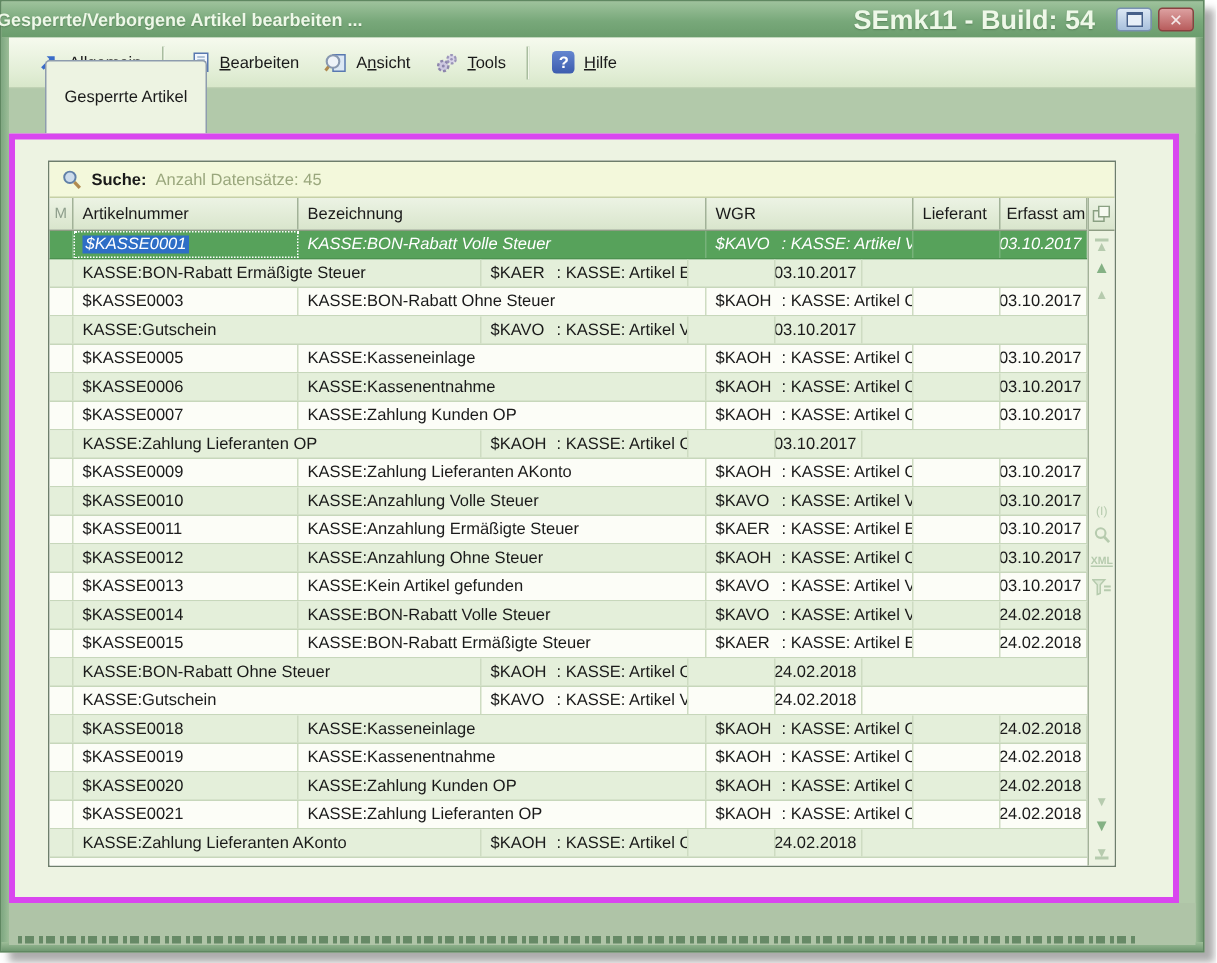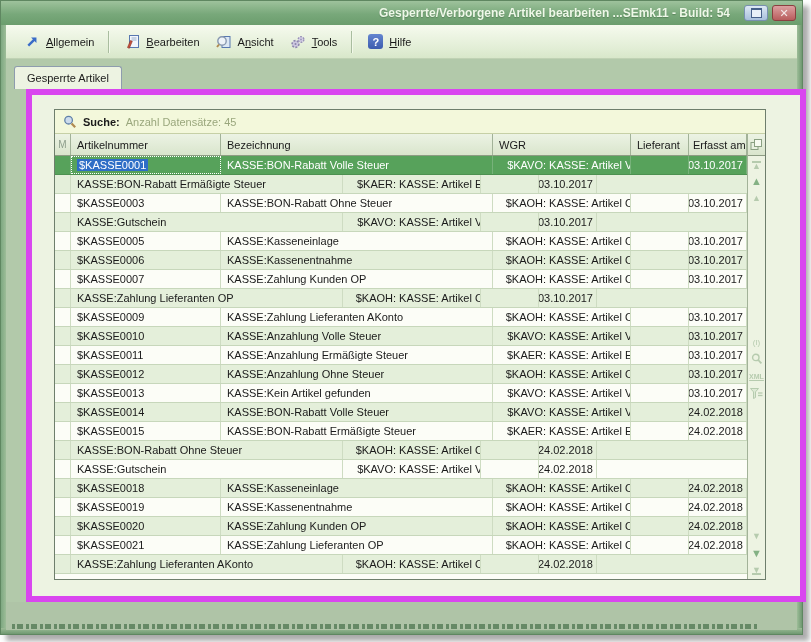--- a/index.html
+++ b/index.html
@@ -1,58 +1,58 @@
 <!DOCTYPE html>
 <html><head>
 <meta charset="utf-8">
 <style>
   html,body{margin:0;padding:0;background:#ffffff;}
   .screen{position:relative;width:811px;height:642px;overflow:hidden;
           font-family:"Liberation Sans","DejaVu Sans",sans-serif;font-size:11px;color:#1a1a1a;
-          background:#ffffff;text-align:right;}
+          background:#ffffff;}
   
   .window{position:absolute;left:0;top:0;width:803px;height:635px;
           background:#b2c9aa;border:1px solid #5f8761;
           box-shadow:6px 6px 5px rgba(70,70,70,.45);
           box-sizing:border-box;}
   .frame-left{position:absolute;left:0;top:24px;bottom:0;width:5px;background:linear-gradient(90deg,#7ea881,#9dbd98);}
   .frame-right{position:absolute;right:0;top:24px;bottom:0;width:5px;background:linear-gradient(90deg,#9dbd98,#6f9871);}
   .frame-bottom{position:absolute;left:0;right:0;bottom:0;height:6px;background:linear-gradient(#9dbd98,#6f9871);}
   
   .titlebar{position:absolute;left:0;top:0;width:100%;height:24px;
             background:linear-gradient(#9ec29c,#78a87a 55%,#6b9d6d);
             display:flex;align-items:center;box-sizing:border-box;padding:0 6px 0 0;}
   .title-text{color:#eef8e8;font-weight:bold;font-size:12px;margin-left:-3px;
               text-shadow:0 1px 1px rgba(40,70,40,.35);white-space:nowrap;overflow:hidden;flex:1;}
-  .build-text{color:#eef8e8;font-weight:bold;font-size:12px;margin-right:10px;white-space:nowrap;
+  .build-text{color:#eef8e8;font-weight:bold;font-size:18px;margin-right:10px;white-space:nowrap;
               text-shadow:0 1px 1px rgba(40,70,40,.35);}
   .tb-btn{width:24px;height:16px;border-radius:3px;display:flex;align-items:center;justify-content:center;
           margin-left:4px;box-sizing:border-box;cursor:default;}
   .btn-restore{background:linear-gradient(#dce8f4,#a8c0dc);border:1px solid #7890b0;}
   .btn-restore .glyph{display:block;width:9px;height:7px;border:1px solid #46608a;border-top:2px solid #46608a;background:#e8f0f8;}
   .btn-close{background:linear-gradient(#dca0a0,#b85c5c);border:1px solid #8a4040;color:#f4e8e8;
              font-weight:bold;font-size:11px;font-family:"DejaVu Sans",sans-serif;}
   
   .menubar{position:absolute;left:5px;right:5px;top:24px;height:34px;
            background:linear-gradient(#f6faee,#e2eed6 70%,#d8e7ca);
            border-bottom:1px solid #c0d2b4;display:flex;align-items:center;padding-left:10px;box-sizing:border-box;}
   .menu-item{display:flex;align-items:center;gap:5px;padding:4px 8px;border-radius:3px;cursor:default;}
   .menu-label u{text-decoration:underline;}
   .menu-sep{width:1px;height:22px;background:#a9bd9f;border-right:1px solid #f2f8ea;margin:0 6px;}
   .mi-icon{width:17px;height:16px;display:flex;align-items:center;justify-content:center;}
   .help-badge{width:15px;height:15px;border-radius:3px;background:linear-gradient(#6486d0,#3c5cae);
               color:#ffffff;font-weight:bold;font-size:11px;display:flex;align-items:center;justify-content:center;}
   
   .tabstrip{position:absolute;left:5px;right:5px;top:58px;height:30px;background:#b2c9aa;}
-  .tab{position:absolute;left:8px;bottom:0;height:22px;padding:0 12px;background:#edf3e2;
+  .tab{position:absolute;left:24px;bottom:0;height:22px;padding:13px 12px;background:#edf3e2;
        border:1px solid #8e9cae;border-bottom:none;border-radius:3px 3px 0 0;
        display:flex;align-items:center;font-size:11px;margin-top:13px;}
   
   .panel{position:absolute;left:5px;top:88px;width:780px;height:513px;background:#edf3e2;
-         border:6px solid #d946ef;box-sizing:border-box;margin-left:20px;}
+         border:4px solid #d946ef;box-sizing:border-box;}
   
   .gridbox{position:absolute;left:22px;top:14px;width:712px;height:471px;
            border:1px solid #6e7e6c;box-sizing:border-box;background:#ffffff;}
   .searchbar{height:24px;background:#f3f8db;border-bottom:1px solid #c6d0a6;
              display:flex;align-items:center;padding:0 8px;box-sizing:border-box;gap:6px;}
   .search-label{font-weight:bold;}
   .search-input{flex:1;font-style:italic;color:#a2ab7e;white-space:nowrap;overflow:hidden;}
   .record-count{color:#9aa77d;white-space:nowrap;}
   .gridwrap{display:flex;height:445px;}
   .grid{width:692px;}
@@ -73,21 +73,21 @@
   .w-bez{width:272px;}
   .w-wgr{width:138px;}
   .w-lief{width:58px;}
   .w-date{width:58px;justify-content:flex-end;padding-left:0;padding-right:3px;}
   .wgr-code{display:inline-block;width:44px;flex:none;}
   .wgr-desc{flex:1;overflow:hidden;white-space:nowrap;}
   .rows-clip{overflow:hidden;height:423px;}
   .rows-clip::after{content:"";display:block;height:6px;background:#fcfdf7;}
   
   .row.sel{background:#57a25b;color:#ffffff;border-bottom-color:#4c9150;}
-  .row.sel .cell{border-right-color:#77b27a;}
+  .row.sel .cell{border-right-color:#77b27a;font-style:italic;}
   .row.sel .w-art{border:1px dotted #ffffff;padding-left:5px;}
   .row.sel .art-val{background:#2e6ec6;color:#ffffff;padding:0 2px;}
   
   .rail{width:19px;border-left:1px solid #a2b298;background:#edf3e2;display:flex;flex-direction:column;
         align-items:center;box-sizing:border-box;}
   .rail-head{width:100%;height:22px;background:linear-gradient(#ecf3e4,#d9e5cc);border-bottom:1px solid #8d9c83;
              display:flex;align-items:center;justify-content:center;box-sizing:border-box;}
   .rail-btn{width:15px;height:15px;display:flex;align-items:center;justify-content:center;
             color:#b6cbae;font-size:9px;line-height:9px;margin:1px 0;cursor:default;flex:none;}
   .rail-btn.strong{color:#84b184;font-size:11px;}

